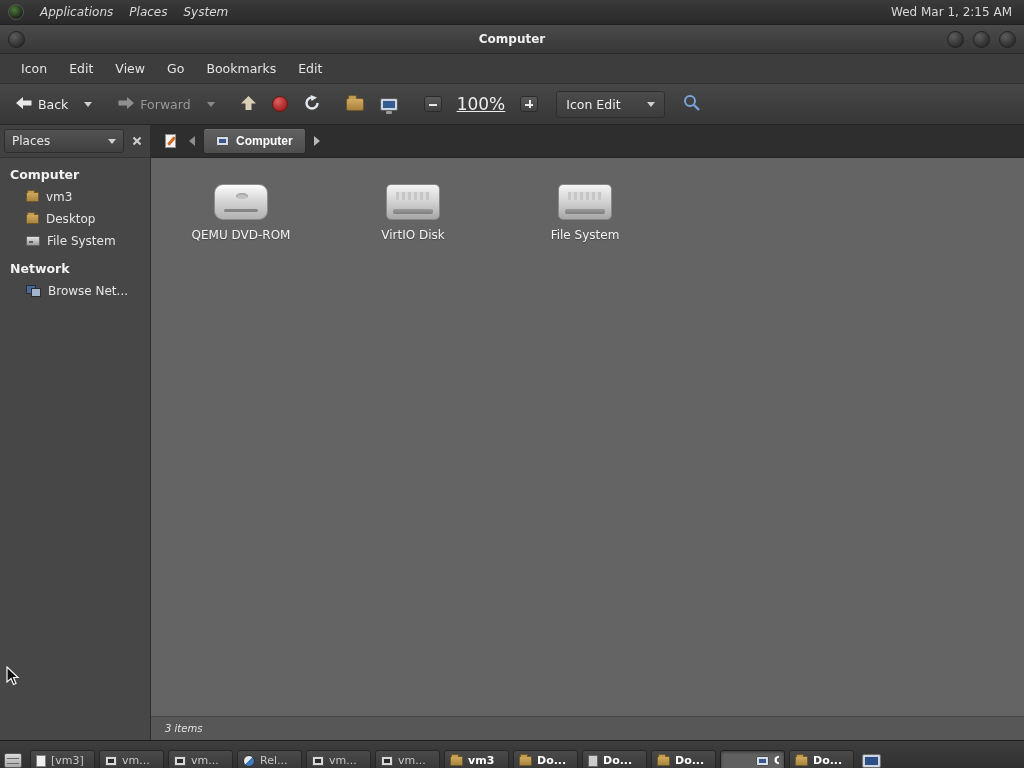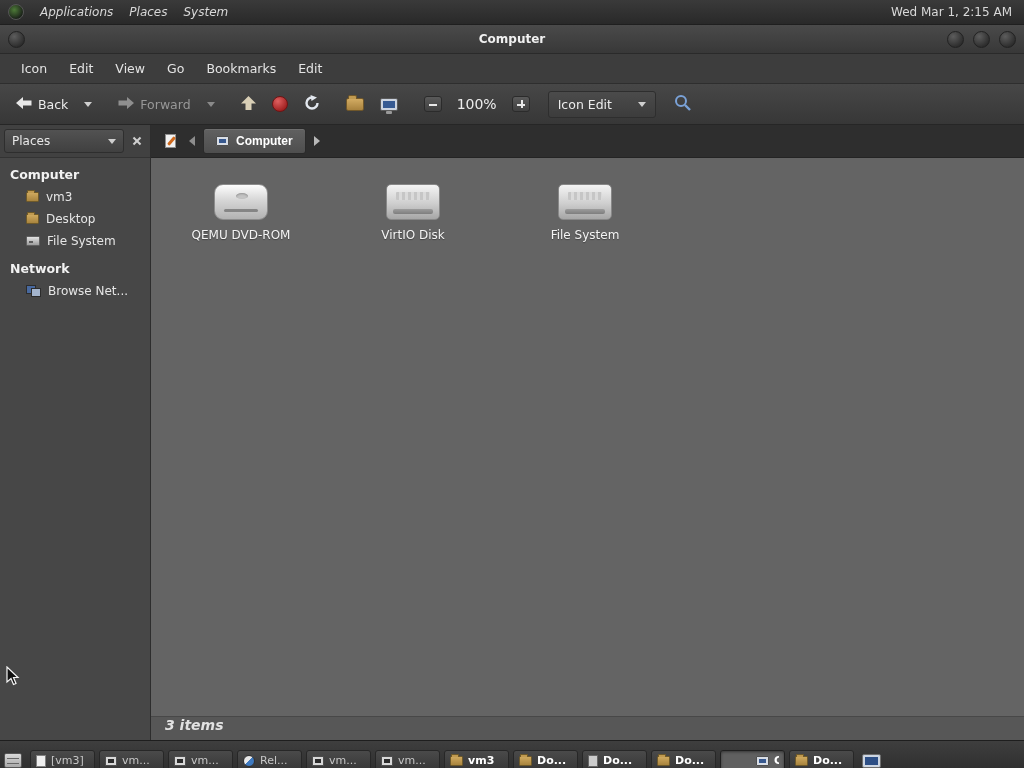--- a/index.html
+++ b/index.html
@@ -33,21 +33,21 @@
   .tb-sep { width:10px; }
   .stop-icon { width:16px; height:16px; border-radius:50%; background:radial-gradient(circle at 35% 30%, #e06060, #a02020 75%); border:1px solid #6e1414; }
   .folder-lg { width:18px; height:13px; background:linear-gradient(#d2ab62,#a8823e); border:1px solid #70572a; border-radius:2px; position:relative; }
   .folder-lg::before { content:""; position:absolute; top:-4px; left:1px; width:7px; height:3px; background:#c09a50; border:1px solid #70572a; border-bottom:none; border-radius:2px 2px 0 0; }
   .monitor-lg { width:18px; height:13px; background:#ccd4e0; border:1px solid #5a5a5a; border-radius:2px; position:relative; }
   .monitor-lg::before { content:""; position:absolute; inset:2px; background:#365a92; }
   .monitor-lg::after { content:""; position:absolute; left:5px; right:5px; bottom:-4px; height:3px; background:#9a9a9a; border-radius:1px; }
   .zoom-sq { width:18px; height:16px; border-radius:3px; background:linear-gradient(#5a5a5a,#404040); border:1px solid #2b2b2b; position:relative; }
   .zoom-sq::before { content:""; position:absolute; left:4px; right:4px; top:7px; height:2px; background:#e8e8e8; }
   .zoom-sq.plus::after { content:""; position:absolute; top:3px; bottom:3px; left:8px; width:2px; background:#e8e8e8; }
-  .zoom-label { padding:0 7px; font-size:14px; }
+  .zoom-label { padding:0 7px; font-size:17px;text-decoration:underline; }
   .view-combo { display:flex; align-items:center; gap:26px; padding:5px 9px; border:1px solid #2e2e2e; border-radius:3px; background:linear-gradient(#4b4b4b,#3c3c3c); font-size:12.5px; }
 
   
   .win-body { display:flex; height:615px; }
   .sidebar { width:151px; background:#474747; border-right:1px solid #2d2d2d; display:flex; flex-direction:column; }
   .sidebar-top { height:33px; display:flex; align-items:center; padding:0 4px; gap:4px; background:#414141; border-bottom:1px solid #333; }
   .places-combo { flex:1; display:flex; align-items:center; justify-content:space-between; padding:4px 7px; background:linear-gradient(#525252,#404040); border:1px solid #2e2e2e; border-radius:3px; color:#e8e8e8; }
   .close-x { width:18px; height:18px; color:#cfcfcf; position:relative; border-radius:3px; }
   .close-x::before, .close-x::after { content:""; position:absolute; left:4px; right:4px; top:8px; height:2px; background:#cfcfcf; }
   .close-x::before { transform:rotate(45deg); }
@@ -69,21 +69,21 @@
   .file-item { width:160px; display:flex; flex-direction:column; align-items:center;justify-content:space-between; }
   .file-label { color:#f4f4f4; font-size:12px; text-align:center; margin-top:8px; text-shadow:0 1px 1px rgba(0,0,0,.35); }
   .device-icon { width:54px; height:36px; position:relative; }
   .device-icon[data-icon="optical"] { background:linear-gradient(180deg,#fdfdfd,#d6d6d6 45%,#b2b2b2); border:1px solid #8c8c8c; border-radius:9px; }
   .device-icon[data-icon="optical"]::before { content:""; position:absolute; left:21px; top:8px; width:12px; height:6px; background:#c4c4c4; border-radius:50%; box-shadow:inset 0 1px 2px #949494; }
   .device-icon[data-icon="optical"]::after { content:""; position:absolute; left:9px; right:9px; bottom:7px; height:3px; background:#858585; border-radius:2px; }
   .device-icon[data-icon="disk"] { background:linear-gradient(180deg,#f4f4f4,#cecece 55%,#a6a6a6); border:1px solid #888; border-radius:5px; }
   .device-icon[data-icon="disk"]::before { content:""; position:absolute; left:9px; right:9px; top:7px; height:8px; background:repeating-linear-gradient(90deg,#c6c6c6 0 3px,#dadada 3px 6px); border-radius:1px; }
   .device-icon[data-icon="disk"]::after { content:""; position:absolute; left:6px; right:6px; bottom:5px; height:5px; background:linear-gradient(#9c9c9c,#7e7e7e); border-radius:2px; }
 
-  .statusbar { height:24px; background:#575757; border-top:1px solid #484848; display:flex; align-items:flex-start; padding:0 14px; color:#e2e2e2; font-size:14px; font-style:italic;font-weight:bold; }
+  .statusbar { height:24px; background:#575757; border-top:1px solid #484848; display:flex; align-items:center; padding:0 14px; color:#e2e2e2; font-size:10px; font-style:italic; }
 
   
   .taskbar { height:40px; background:linear-gradient(#3e3e3e,#2a2a2a); border-top:1px solid #1e1e1e; display:flex; align-items:center; padding:0 4px; gap:4px; }
   .launcher { width:18px; height:15px; background:linear-gradient(#d8d8d8,#a8a8a8); border:1px solid #555; border-radius:2px; position:relative; margin-right:4px; }
   .launcher::before { content:""; position:absolute; left:2px; right:2px; top:4px; height:1px; background:#666; box-shadow:0 5px 0 #666; }
   .task-btn { display:flex; align-items:center; gap:5px; width:65px; height:21px; padding:0 5px; background:linear-gradient(#4a4a4a,#373737); border:1px solid #272727; border-radius:3px; overflow:hidden; font-family:inherit; }
   .task-btn[data-active="true"] { background:#606060; box-shadow:inset 0 1px 3px rgba(0,0,0,.45); border-color:#1f1f1f;padding-left:35px; }
   .task-label { color:#c6c6c6; font-size:11px; white-space:nowrap; overflow:hidden; }
   .task-btn[data-bold="true"] .task-label { font-weight:bold; color:#ffffff; }
   .tray-monitor { width:19px; height:14px; background:#ccd5e2; border:1px solid #6e6e6e; border-radius:2px; position:relative; margin-left:4px; }

